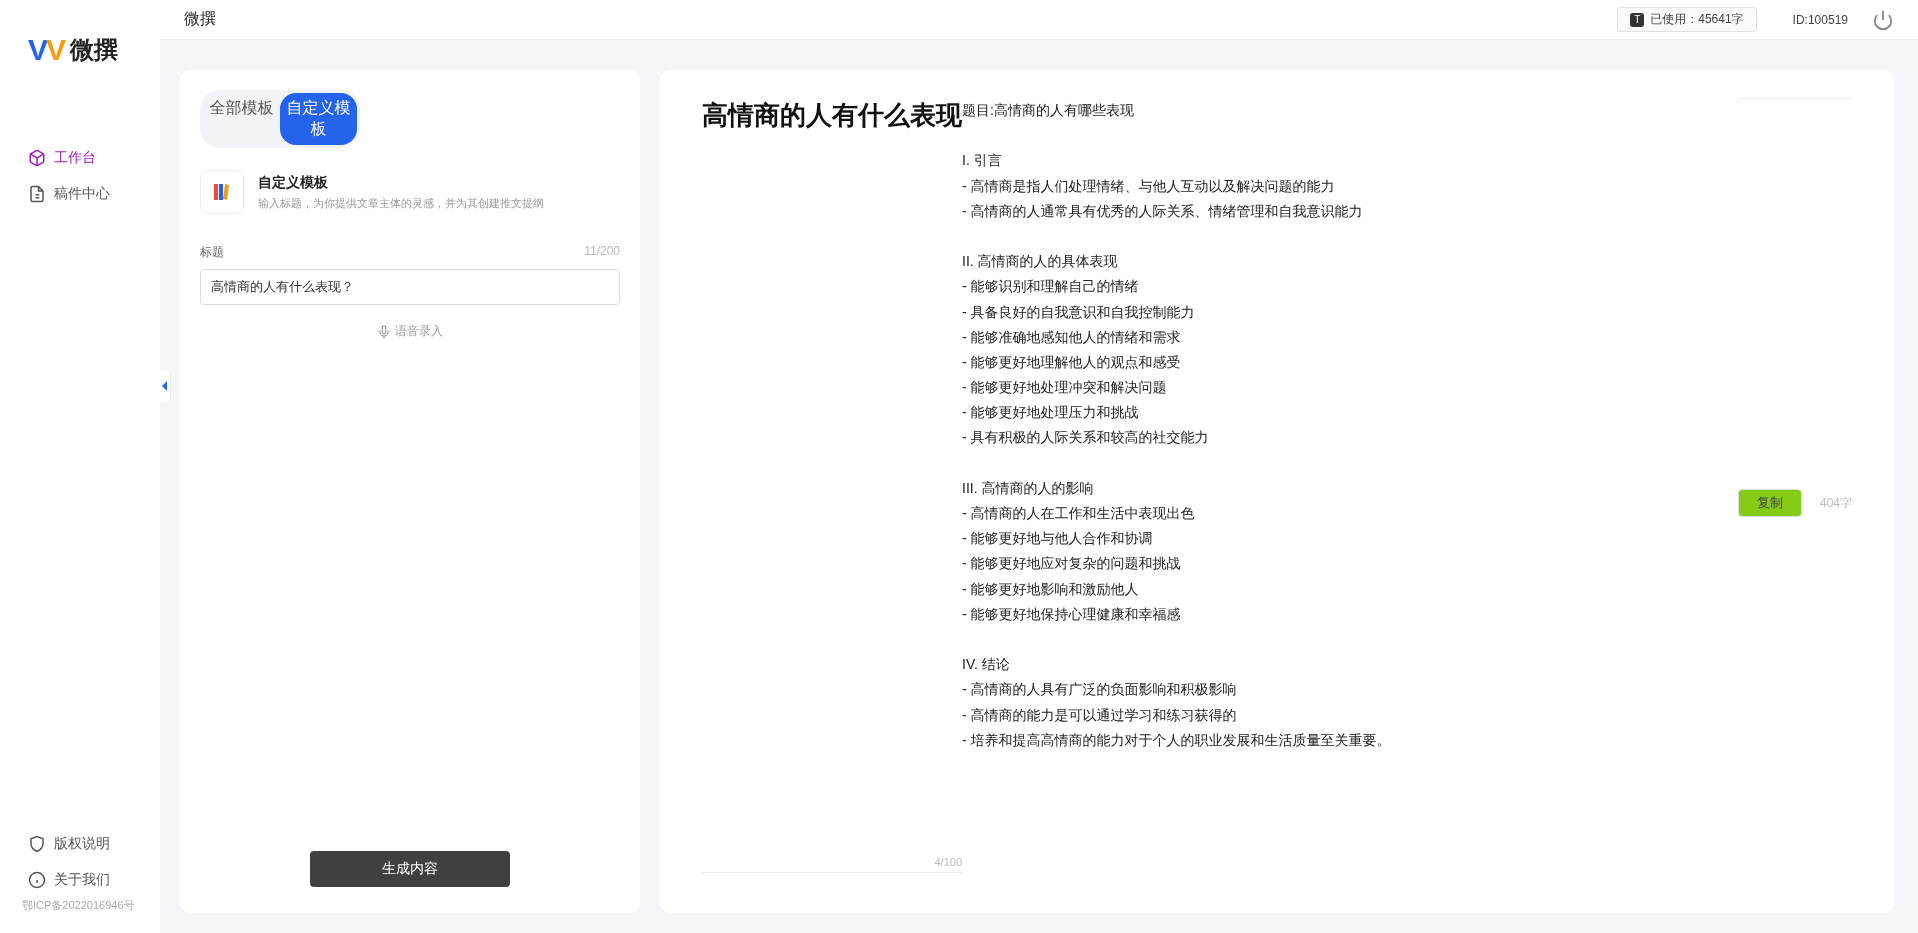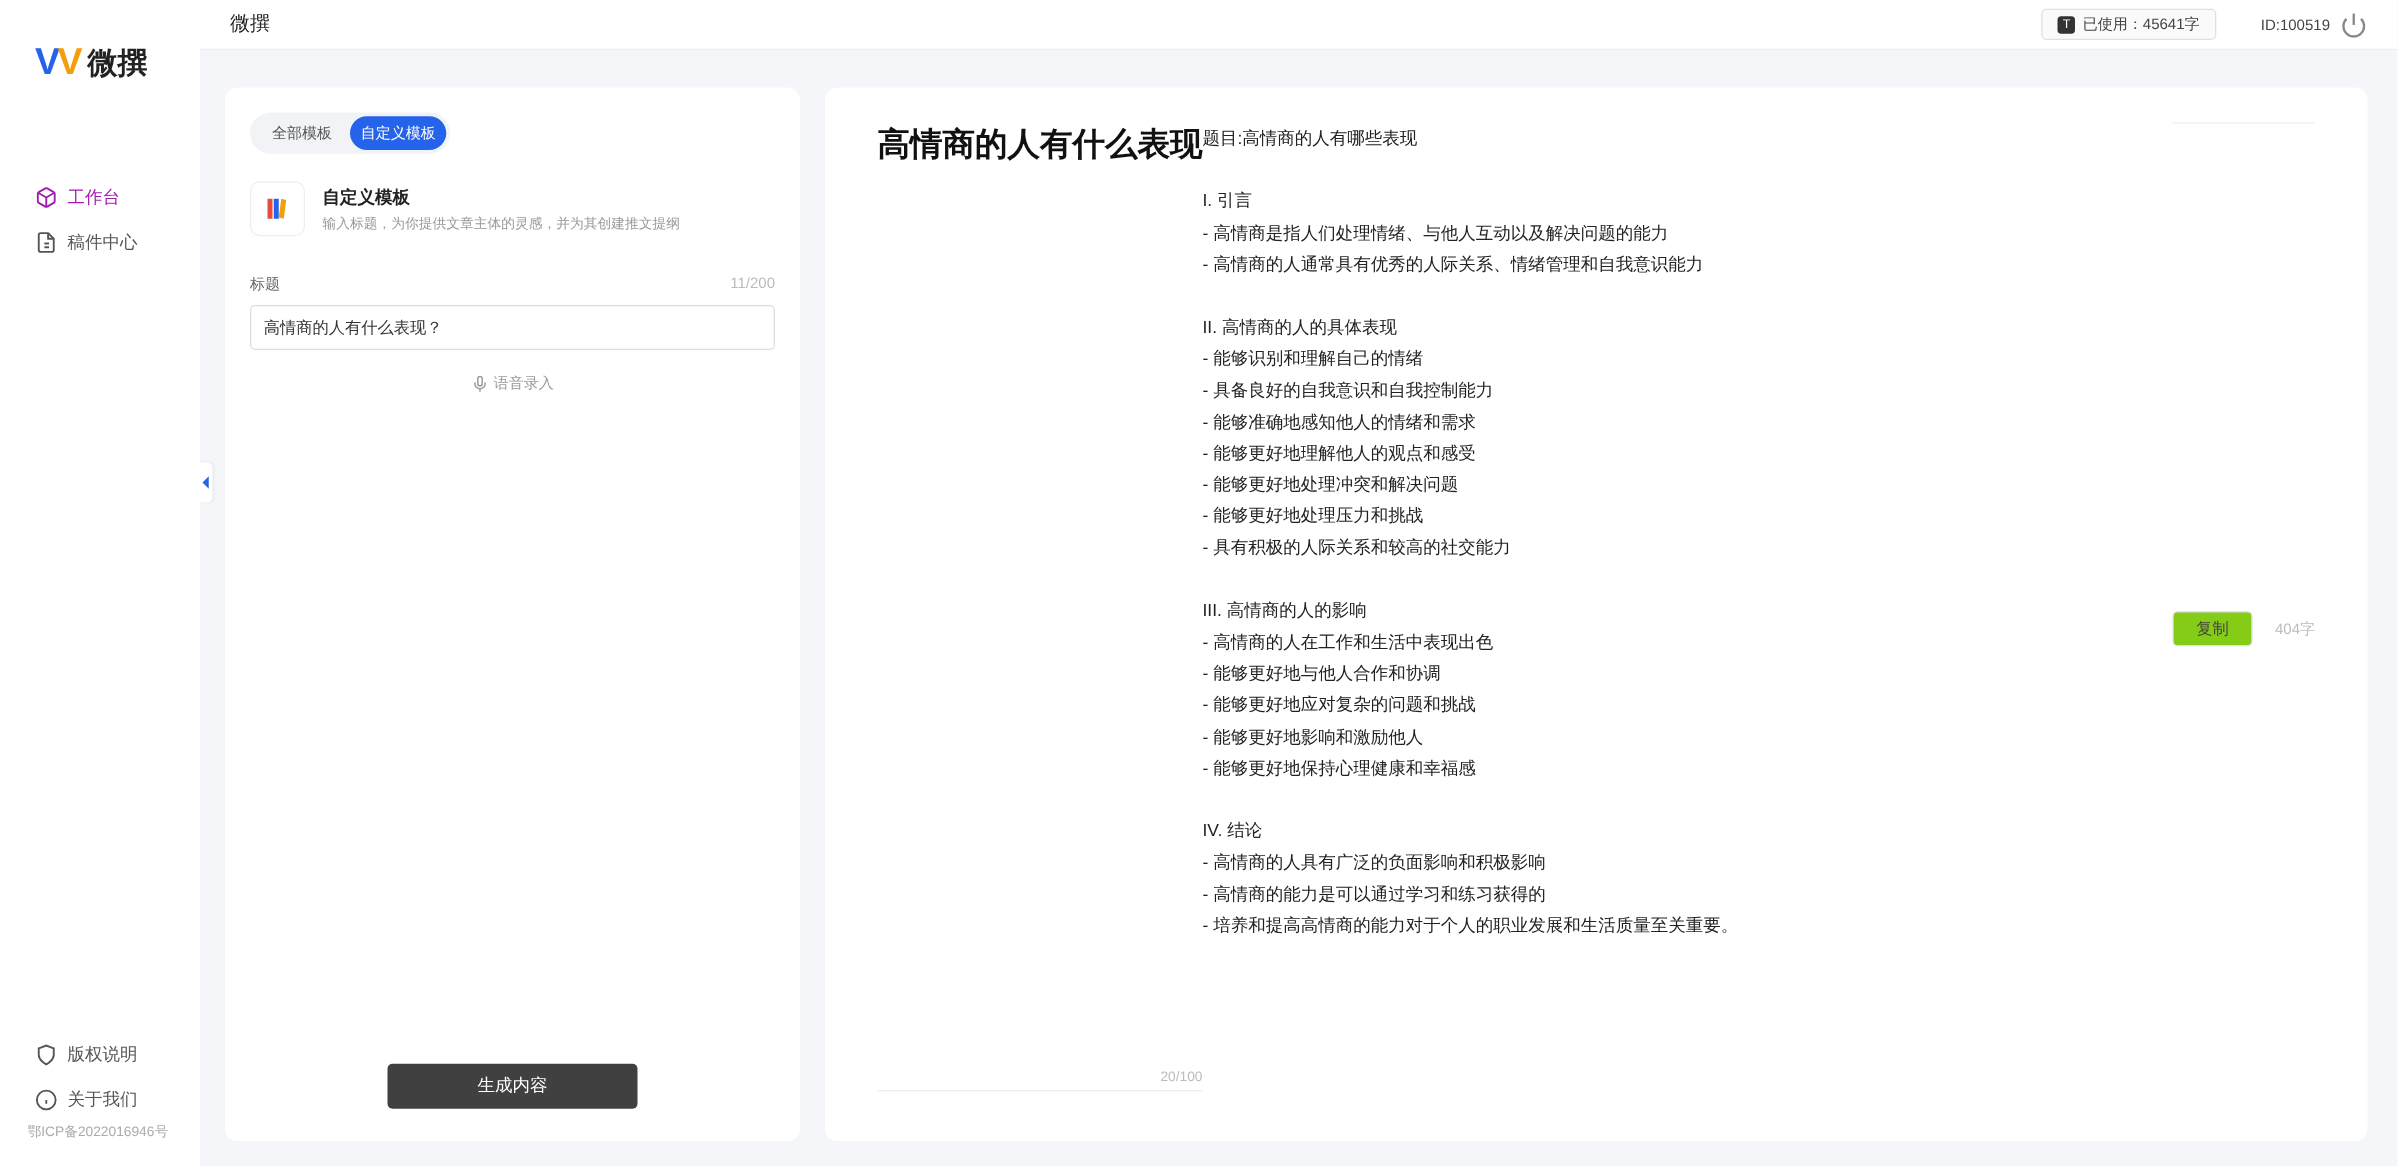--- a/index.html
+++ b/index.html
@@ -45,31 +45,31 @@
       padding: 0 24px; font-size: 16px; color: #222; border-bottom: 1px solid #eee;
     }
     .topbar .title { font-weight: 500; }
     .topbar .spacer { flex: 1; }
     .usage-badge {
       border: 1px solid #e0e0e4; border-radius: 4px; padding: 3px 12px;
       font-size: 12px; color: #444; display: flex; align-items: center; margin-right: 36px;
       background: #fafafa;
     }
     .usage-badge .t-icon { width: 14px; height: 14px; border-radius: 3px; background: #333; color: #fff; font-size: 10px; display: inline-flex; align-items: center; justify-content: center; margin-right: 6px; }
-    .idlabel { font-size: 12px; color: #444; margin-right: 8px; }
+    .idlabel { font-size: 12px; color: #444; margin-right: 24px; }
     .power-btn { width: 22px; height: 22px; color: #888; cursor: pointer; }
     .content-row {
       flex: 1; display: flex; gap: 20px; padding: 30px 24px 20px 20px;
     }
     .panel-left {
       width: 460px; background: #fff; border-radius: 10px;
       display: flex; flex-direction: column; padding: 20px;
     }
     .tab-pill-row { display: flex; background: #f2f3f7; border-radius: 20px; padding: 3px; width: 160px; margin-bottom: 22px; }
-    .tab-pill { flex: 1; text-align: center; font-size: 12px; padding: 5px 0; border-radius: 16px; cursor: pointer; color: #555; }
+    .tab-pill { flex: 1; text-align: center; font-size: 16px; padding: 5px 0; border-radius: 16px; cursor: pointer; color: #555; }
     .tab-pill.active { background: #2563eb; color: #fff; }
     .card-section { display: flex; gap: 14px; align-items: center; margin-bottom: 30px; }
     .card-icon {
       width: 44px; height: 44px; border-radius: 8px; background: #fff;
       border: 1px solid #eee; display: flex; align-items: center; justify-content: center;
       font-size: 20px;
     }
     .card-titles .ct-main { font-size: 14px; font-weight: 600; color: #222; }
     .card-titles .ct-sub { font-size: 11px; color: #999; margin-top: 4px; }
     .form-label-row { display: flex; justify-content: space-between; font-size: 12px; color: #666; margin-bottom: 8px; }
@@ -218,21 +218,21 @@
         <span>语音录入</span>
       </div>
 
       <div class="spacer-flex"></div>
       <button class="generate-btn">生成内容</button>
     </div>
 
     <div class="panel-right">
       <div class="doc-title-row">
         <div class="doc-title">高情商的人有什么表现</div>
-        <span class="doc-counter">20/100</span>
+        <span class="doc-counter">4/100</span>
       </div>
       <div class="doc-body">题目:高情商的人有哪些表现
 
 I. 引言
 - 高情商是指人们处理情绪、与他人互动以及解决问题的能力
 - 高情商的人通常具有优秀的人际关系、情绪管理和自我意识能力
 
 II. 高情商的人的具体表现
 - 能够识别和理解自己的情绪
 - 具备良好的自我意识和自我控制能力

